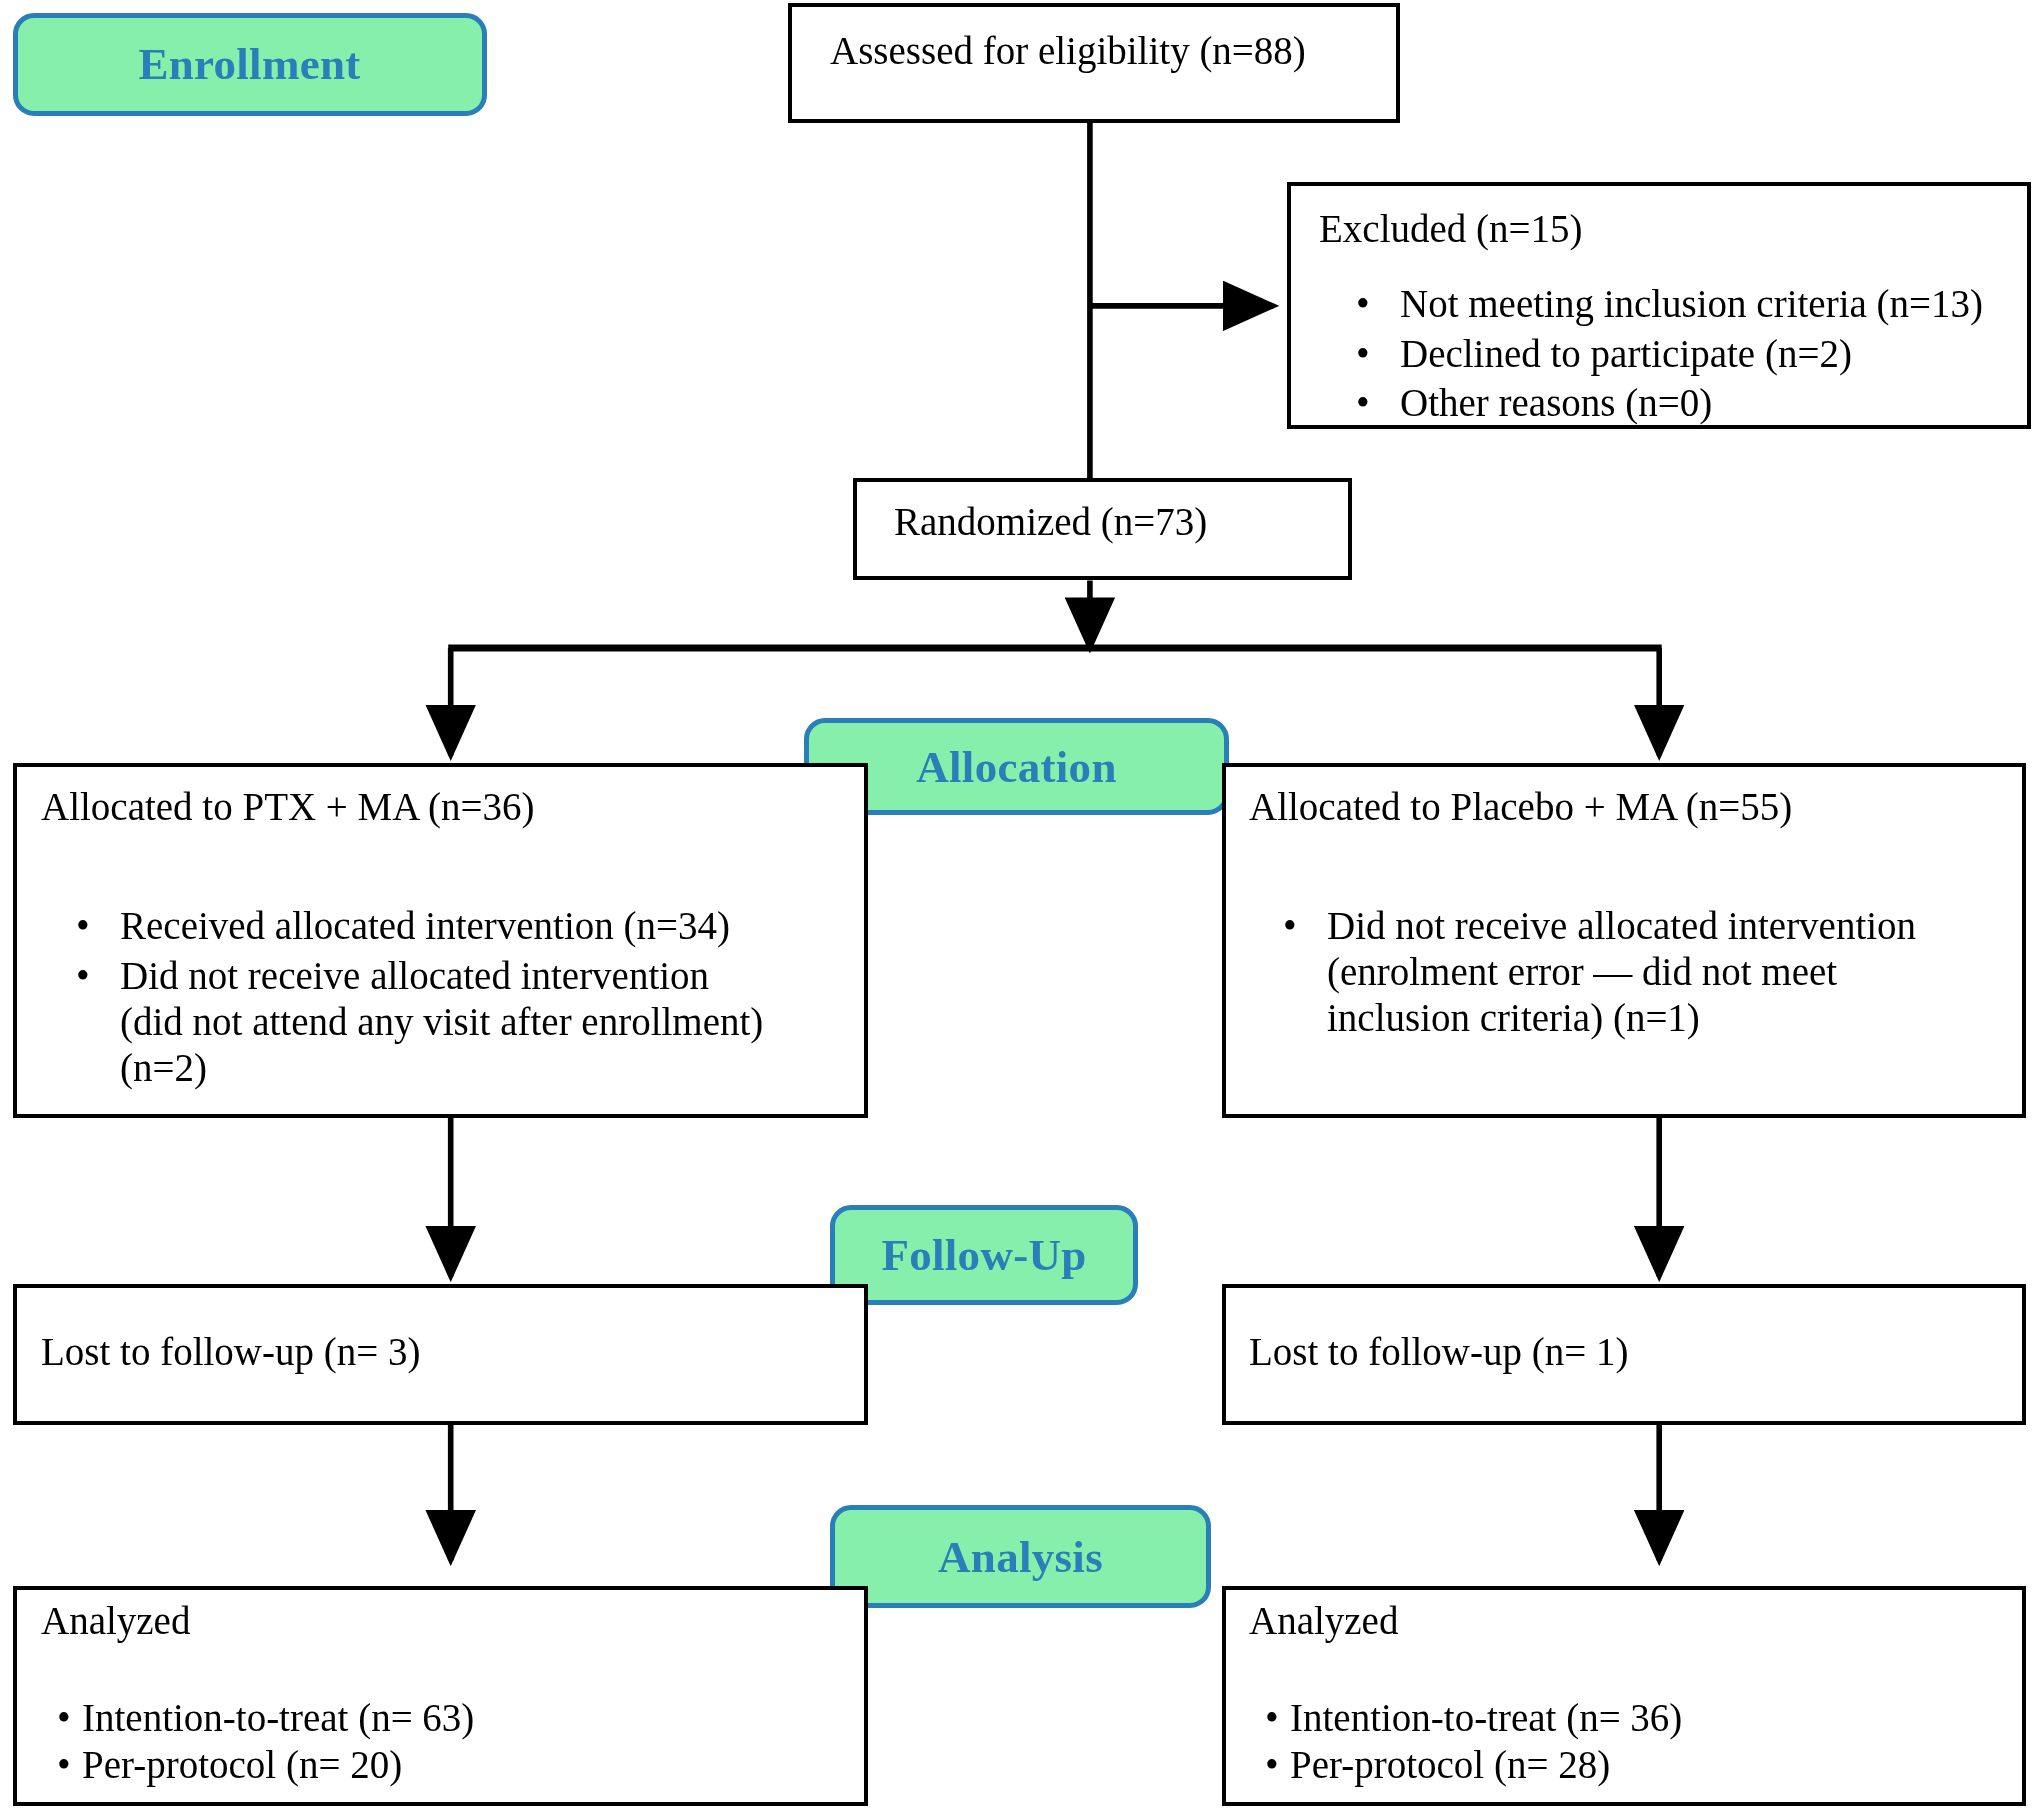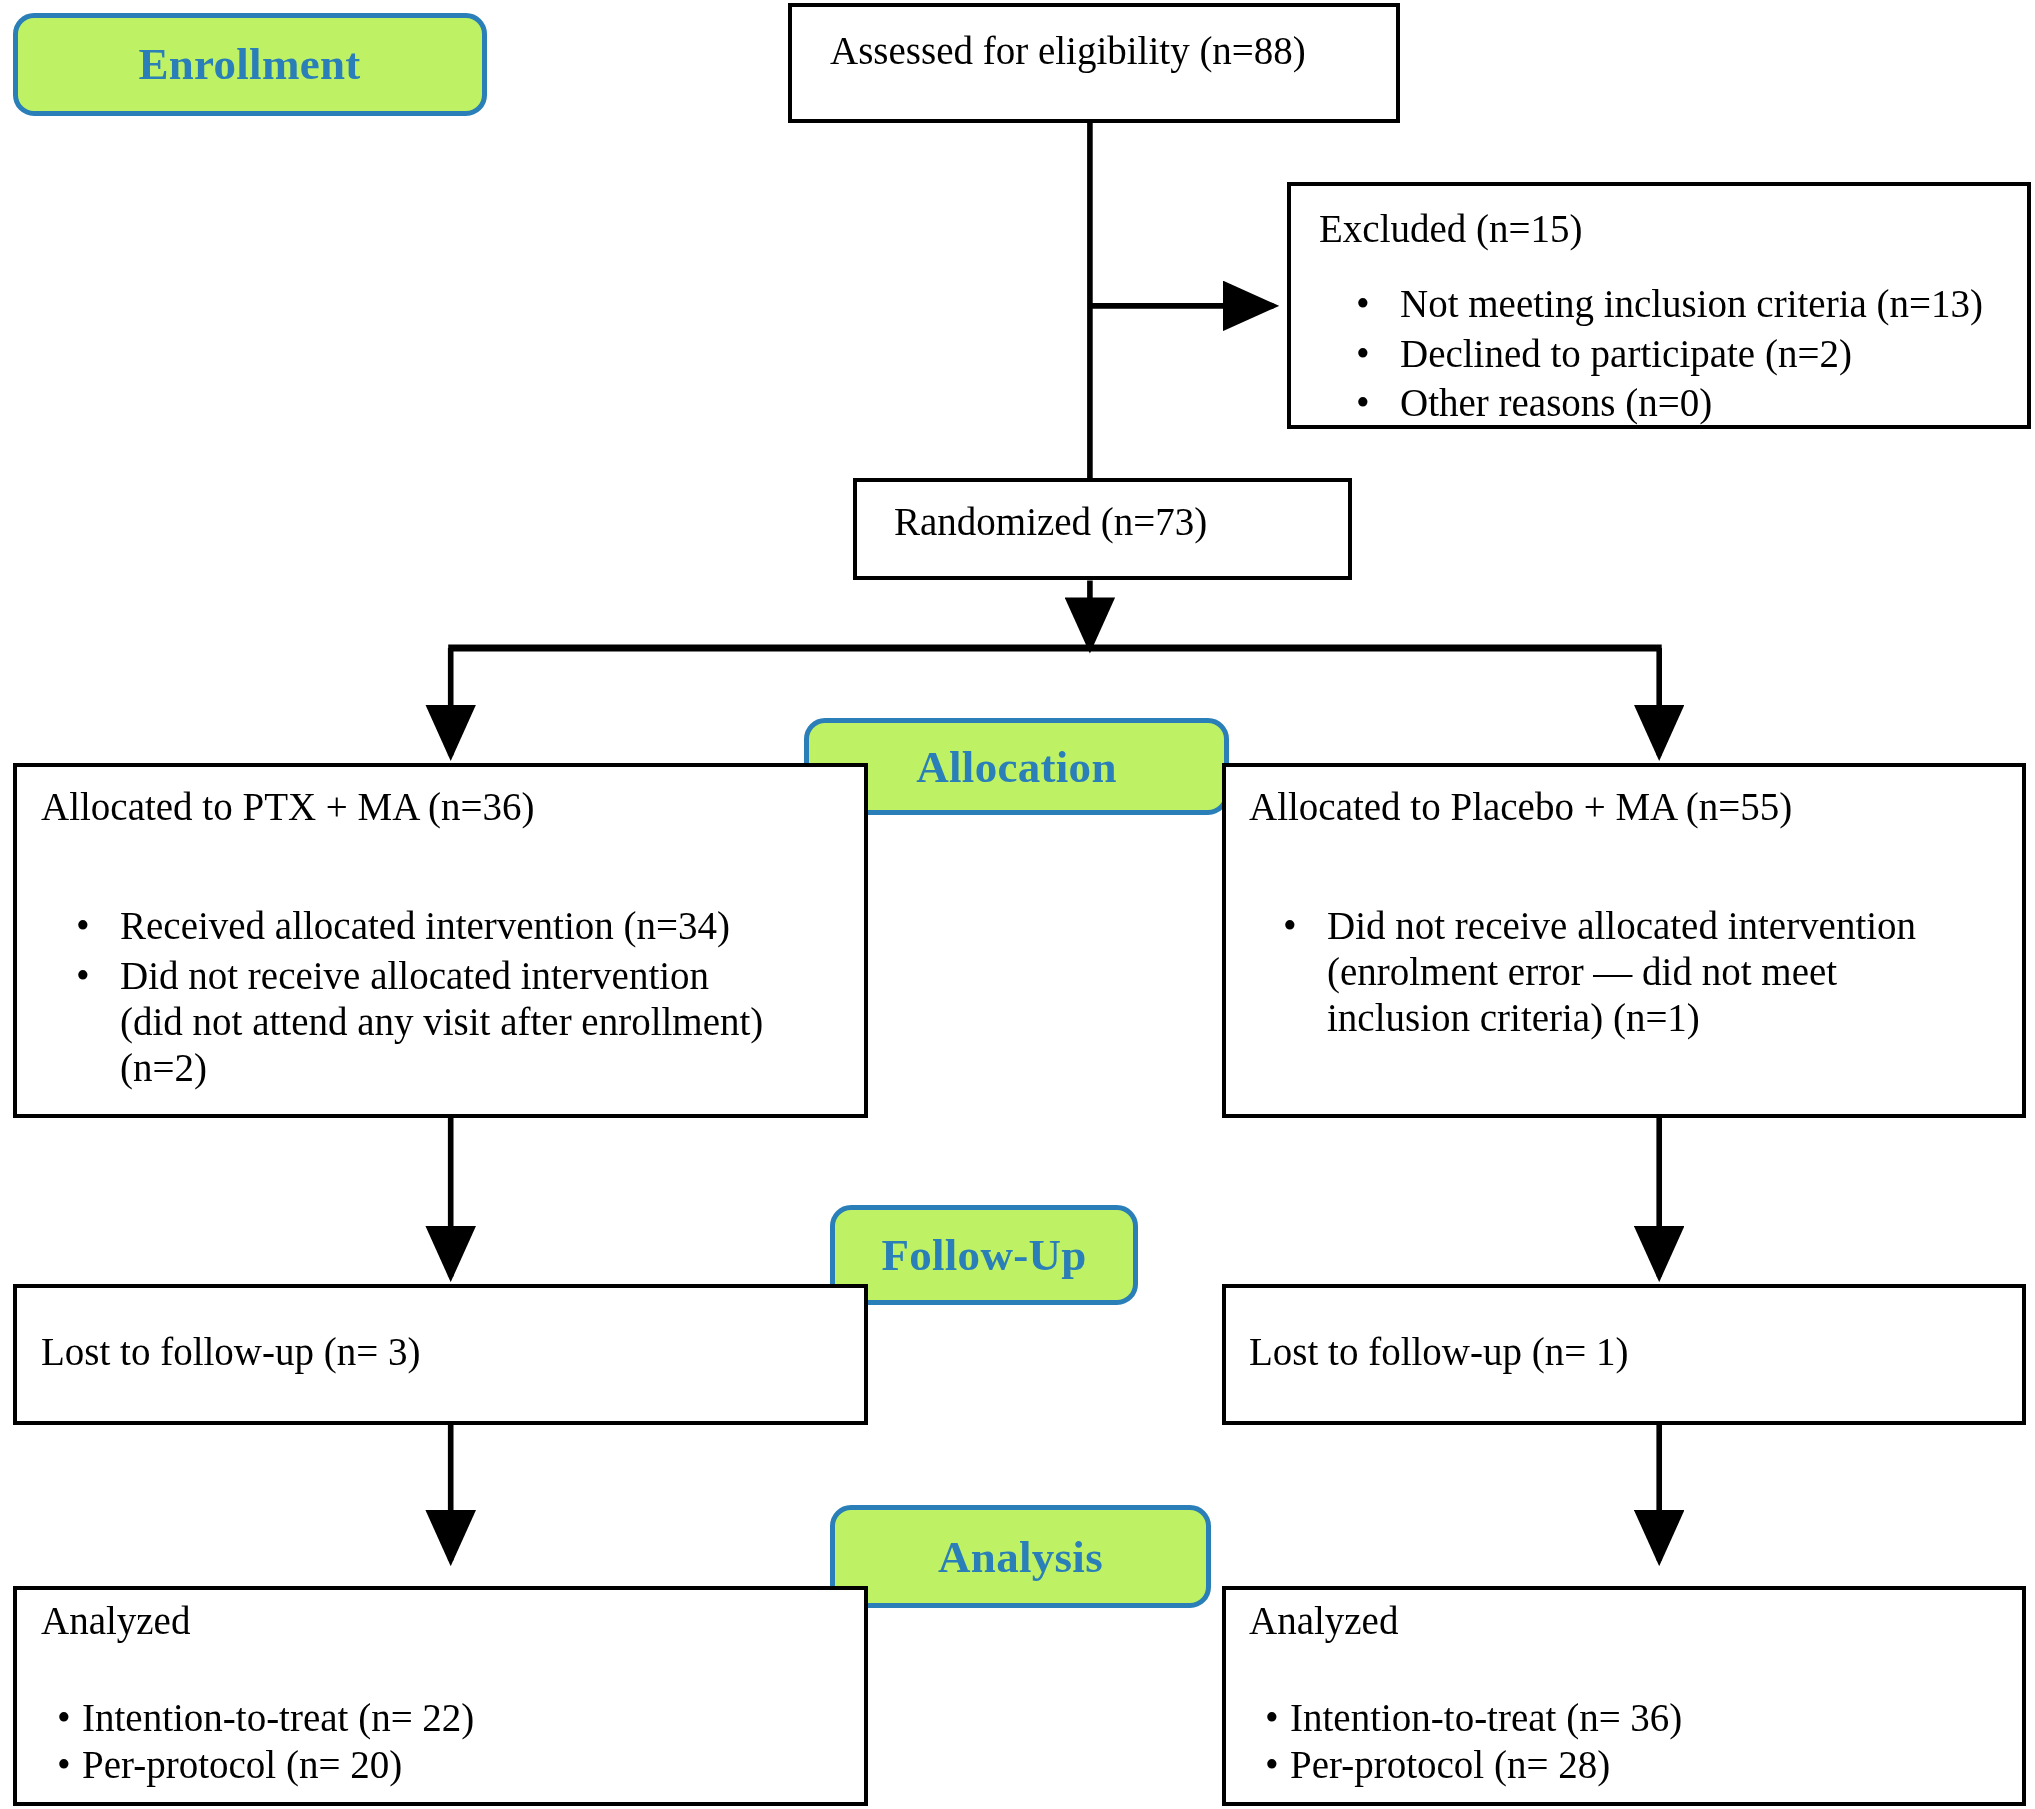--- a/index.html
+++ b/index.html
@@ -28,21 +28,21 @@
     font-size: 39px;
     line-height: 1.18;
     color: #000000;
     white-space: pre;
   }
   .stage-label {
     position: absolute;
     box-sizing: border-box;
     border: 5.6px solid #2a7fb8;
     border-radius: 21px;
-    background: #bef264;
+    background: #86efac;
     display: flex;
     align-items: center;
     justify-content: center;
     color: #2a7fb8;
     font-weight: bold;
     font-size: 45px;
     letter-spacing: 0.3px;
     z-index: 5;
   }
   .bullet-list {
@@ -170,21 +170,21 @@
   <div class="box-text" style="left:41px; top:1329px;">Lost to follow-up (n= 3)</div>
 
   <div class="box" style="left:1222px; top:1284px; width:804px; height:141px;">
   </div>
   <div class="box-text" style="left:1249px; top:1329px;">Lost to follow-up (n= 1)</div>
 
   <div class="box" style="left:12.5px; top:1586px; width:855px; height:220px;">
   </div>
   <div class="box-text" style="left:41px; top:1598px;">Analyzed</div>
   <ul class="bullet-list tight" style="left:41px; top:1679px; width:799px;">
-    <li>Intention-to-treat (n= 22)</li>
+    <li>Intention-to-treat (n= 63)</li>
     <li>Per-protocol (n= 20)</li>
   </ul>
 
   <div class="box" style="left:1222px; top:1586px; width:804px; height:220px;">
   </div>
   <div class="box-text" style="left:1249px; top:1598px;">Analyzed</div>
   <ul class="bullet-list tight" style="left:1249px; top:1679px; width:749px;">
     <li>Intention-to-treat (n= 36)</li>
     <li>Per-protocol (n= 28)</li>
   </ul>

